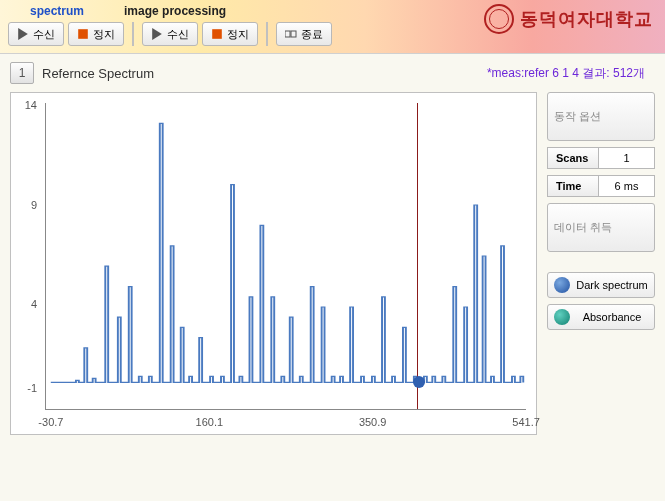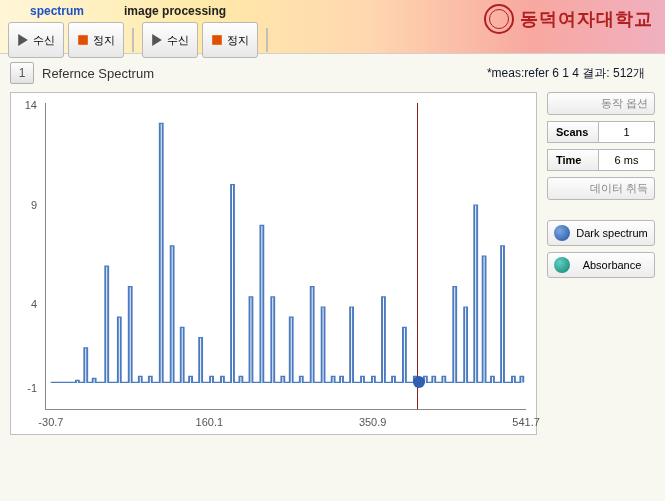--- a/index.html
+++ b/index.html
@@ -3,43 +3,43 @@
 <meta charset="utf-8">
 <style>
 *{box-sizing:border-box;margin:0;padding:0;font-family:Arial,"Malgun Gothic",sans-serif}
 body{width:665px;height:501px;background:#f9f8f0;overflow:hidden}
 .header{height:54px;position:relative;background:linear-gradient(90deg,#fff6d8 0%,#ffeaa8 30%,#ffd8b0 55%,#f8a8a0 80%,#f0b0c0 100%);border-bottom:1px solid #d0d0d0}
 .tabs{display:flex;gap:40px;padding:4px 0 0 30px;font-size:12px}
 .tab{cursor:pointer;font-weight:bold}
 .tab.active{color:#1e50c8}
 .tab.inactive{color:#222}
 .toolbar{display:flex;gap:4px;padding:4px 8px;align-items:center}
-.btn{display:flex;align-items:center;gap:4px;background:linear-gradient(#fefefe,#e8e8e8);border:1px solid #b8b8b8;border-radius:3px;padding:2px 8px;font-size:11px;height:36px;cursor:pointer}
+.btn{display:flex;align-items:center;gap:4px;background:linear-gradient(#fefefe,#e8e8e8);border:1px solid #b8b8b8;border-radius:3px;padding:2px 8px;font-size:11px;height:24px;cursor:pointer}
 .btn-icon{width:12px;height:12px}
 .logo-area{position:absolute;right:12px;top:4px;display:flex;align-items:center;gap:6px}
 .logo-circle{width:30px;height:30px;border:2px solid #b02020;border-radius:50%;display:flex;align-items:center;justify-content:center}
 .logo-inner{width:20px;height:20px;border:1px solid #b02020;border-radius:50%}
 .logo-text{color:#b02020;font-size:18px;font-weight:bold;letter-spacing:1px}
 .sep{width:2px;height:24px;background:#c0c0c0;margin:0 4px}
 .title-bar{display:flex;align-items:center;padding:8px 10px;gap:8px}
 .title-num{background:linear-gradient(#fefefe,#e2e2e2);border:1px solid #b0b0b0;width:24px;height:22px;display:flex;align-items:center;justify-content:center;font-size:12px;color:#555;border-radius:2px}
 .title-text{font-size:13px;color:#333}
-.status-text{margin-left:auto;font-size:12px;color:#0f172a;padding-right:10px}
+.status-text{margin-left:auto;font-size:12px;color:#6d28d9;padding-right:10px}
 .main{display:flex;padding:0 10px 10px}
 .chart-area{flex:1;background:#fff;border:1px solid #c0c0c0;height:343px;position:relative}
 .y-axis{position:absolute;left:0;top:0;bottom:20px;width:30px}
 .y-tick{position:absolute;right:4px;font-size:11px;color:#555}
 .x-axis{position:absolute;left:30px;right:0;bottom:0;height:20px}
 .x-tick{position:absolute;top:2px;font-size:11px;color:#555;transform:translateX(-50%)}
 .plot{position:absolute;left:34px;right:10px;top:10px;bottom:24px;border-left:1px solid #888;border-bottom:1px solid #888}
 .tooltip{position:absolute;left:48%;top:48%;background:#fff;border:1px solid #888;padding:2px 6px;font-size:11px;white-space:nowrap}
 .marker{position:absolute;left:76.5%;bottom:7%;width:12px;height:12px;background:#3060b0;border-radius:50%}
 .vline{position:absolute;left:77.3%;top:0;bottom:0;width:1px;background:#8b1a1a}
 .sidebar{width:108px;margin-left:10px;display:flex;flex-direction:column;gap:6px}
-.side-btn{background:linear-gradient(#fefefe,#ececec);border:1px solid #b8b8b8;border-radius:3px;padding:3px 6px;font-size:11px;text-align:right;color:#888}
+.side-btn{background:linear-gradient(#fefefe,#ececec);border:1px solid #b8b8b8;border-radius:3px;padding:16px 6px;font-size:11px;text-align:left;color:#888}
 .stat-row{display:flex;gap:0}
 .stat-label{background:linear-gradient(#fefefe,#ececec);border:1px solid #b8b8b8;padding:4px 8px;font-size:11px;font-weight:bold;width:52px;text-align:left}
 .stat-val{background:#fff;border:1px solid #b8b8b8;border-left:none;padding:4px 6px;font-size:11px;flex:1;text-align:center}
 .action-btn{display:flex;align-items:center;gap:6px;background:linear-gradient(#fefefe,#ececec);border:1px solid #b8b8b8;border-radius:3px;padding:4px 6px;font-size:11px;cursor:pointer;justify-content:flex-start}
 .action-btn span.lbl{flex:1;text-align:center}
 .dot{width:16px;height:16px;border-radius:50%}
 .dot.blue{background:radial-gradient(circle at 35% 35%,#7aa8e0,#2050a0)}
 .dot.teal{background:radial-gradient(circle at 35% 35%,#60d0c0,#108070)}
 .dot.orange{background:radial-gradient(circle at 35% 35%,#ffad70,#e04000)}
 svg.spectrum{width:100%;height:100%}
@@ -72,20 +72,27 @@
         </svg>
         <span>수신</span>
       </div>
     <div class="btn">
         <svg class="btn-icon" viewBox="0 0 10 10">
           <rect x="1" y="1" width="8" height="8" fill="#e05000"></rect>
         </svg>
         <span>정지</span>
       </div>
     <div class="sep"></div>
+    <div class="btn">
+        <svg class="btn-icon" viewBox="0 0 12 10">
+          <rect x="0" y="2" width="5" height="6" fill="none" stroke="#555"></rect>
+          <rect x="6" y="2" width="5" height="6" fill="none" stroke="#555"></rect>
+        </svg>
+        <span>종료</span>
+      </div>
   </div>
   <div class="logo-area">
     <div class="logo-circle">
         <div class="logo-inner"></div>
       </div>
     <div class="logo-text">동덕여자대학교</div>
   </div>
 </div>
 
 <div class="title-bar">

